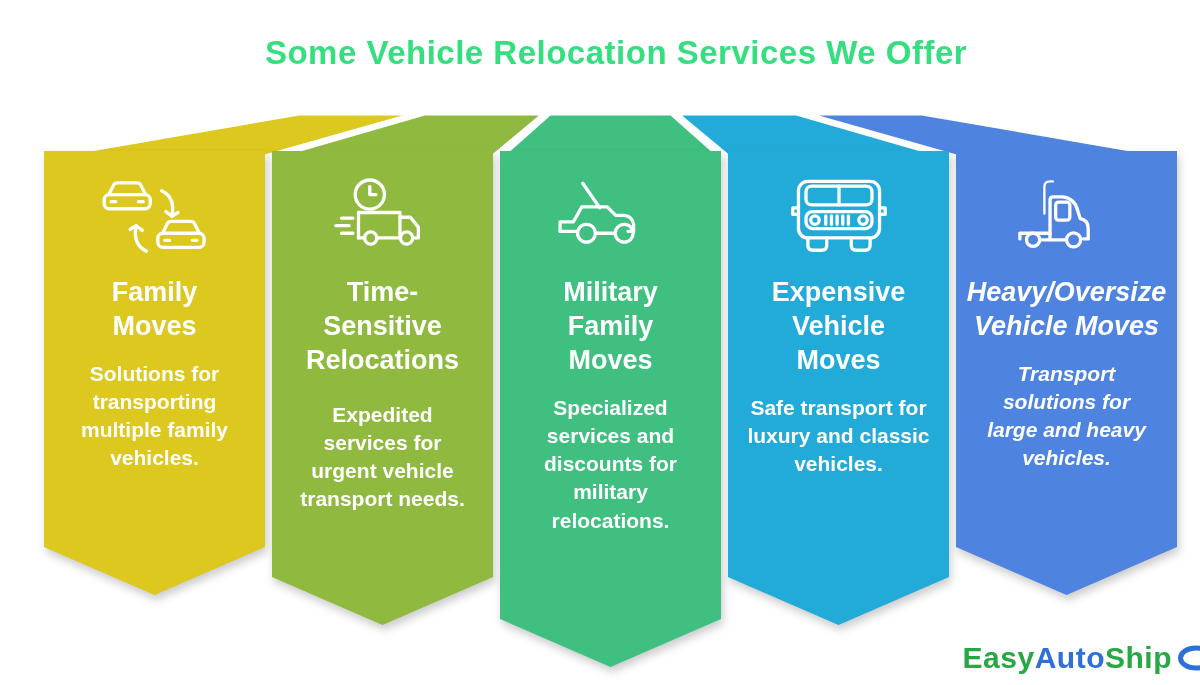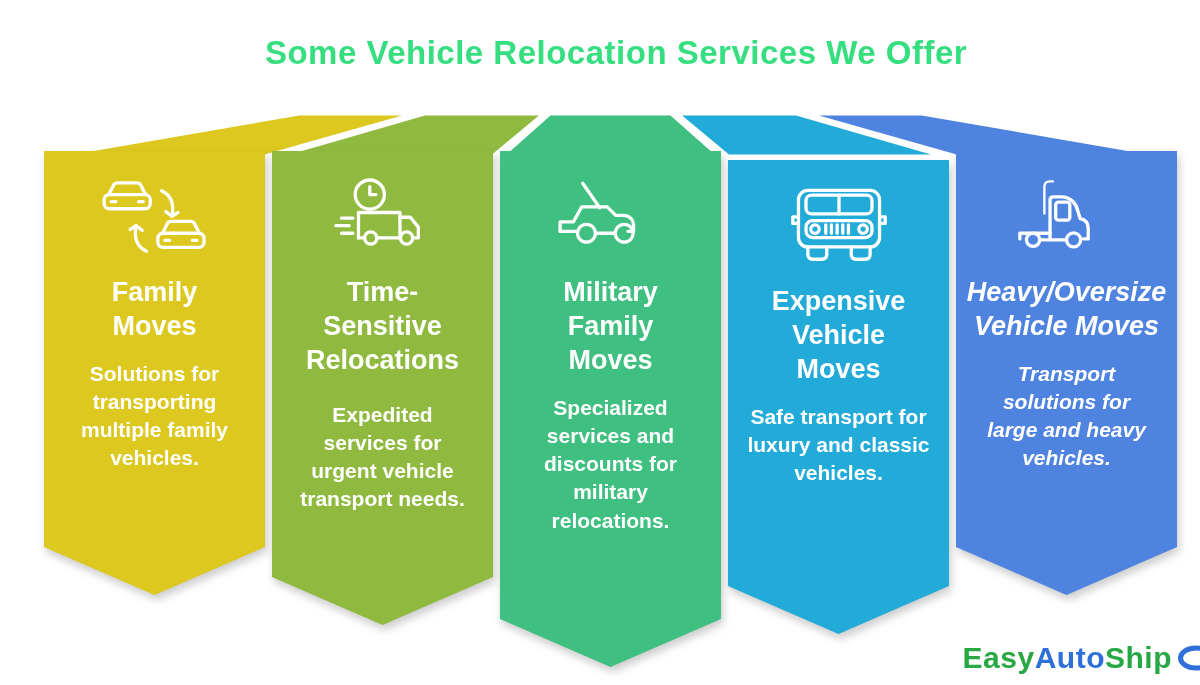--- a/index.html
+++ b/index.html
@@ -8,21 +8,21 @@
   .main-title{position:absolute;top:34px;left:0;width:100%;text-align:center;
               font-size:33px;font-weight:700;color:#35DF7F;letter-spacing:.5px;}
   .folds{position:absolute;left:0;top:0;}
   .folds polygon{stroke:#ffffff;stroke-width:5;}
   .banner{position:absolute;top:151px;width:221px;}
   .banner > svg.shape{position:absolute;left:0;top:0;
       filter:drop-shadow(2px 5px 4px rgba(110,110,110,.35));}
   .b1{left:44px;height:444px;}
   .b2{left:272px;height:474px;}
   .b3{left:500px;height:516px;}
-  .b4{left:728px;height:474px;margin-top:9px;}
+  .b4{left:728px;height:474px;}
   .b5{left:956px;height:444px;font-style:italic;}
   .content{position:absolute;left:0;top:0;width:221px;display:flex;flex-direction:column;
            align-items:center;padding-top:22px;color:#fff;text-align:center;}
   .icon-box{height:96px;display:flex;align-items:center;justify-content:center;margin-bottom:6px;}
   .icon-box svg{stroke:#fff;fill:none;stroke-width:3.5;stroke-linecap:round;stroke-linejoin:round;}
   .b-title{font-size:27px;font-weight:700;line-height:1.26;margin:0 auto;}
   .b1 .b-title{max-width:150px;}
   .b2 .b-title{max-width:172px;}
   .b3 .b-title{max-width:150px;}
   .b4 .b-title{max-width:162px;}

